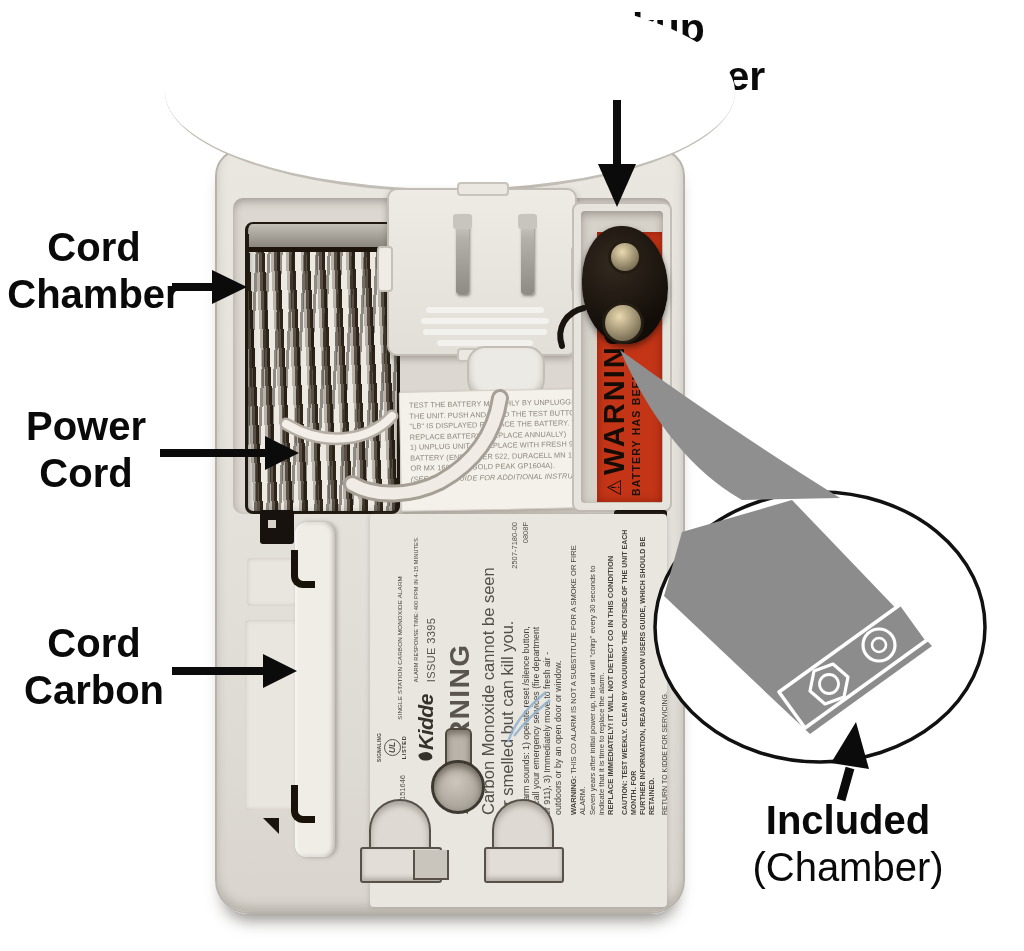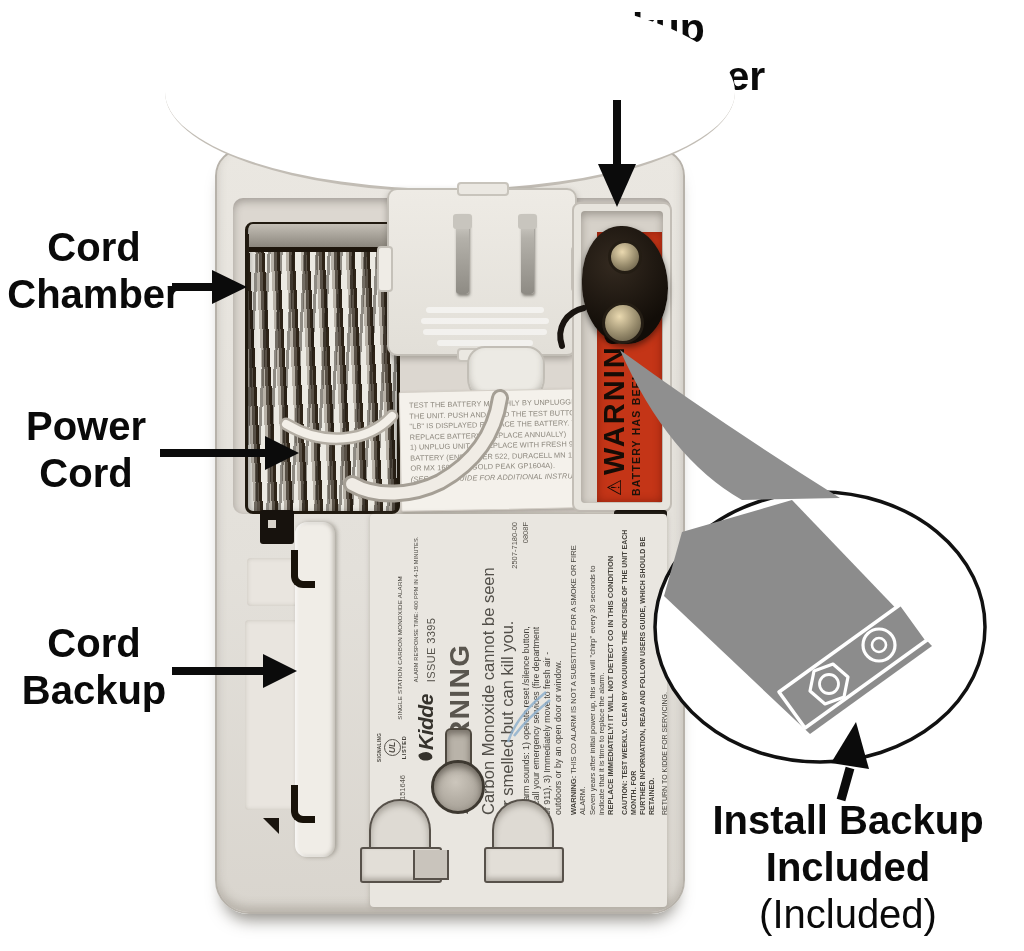--- a/index.html
+++ b/index.html
@@ -166,26 +166,25 @@
   <div class="callout co-storage">
     <span>Cord</span>
     <span>Chamber</span>
   </div>
   <div class="callout co-power">
     <span>Power</span>
     <span>Cord</span>
   </div>
   <div class="callout co-recess">
     <span>Cord</span>
-    <span>Backup</span>
+    <span>Carbon</span>
   </div>
   <div class="callout co-install">
-    <span>Install Backup</span>
     <span>Included</span>
-    <span class="inc">(Included)</span>
+    <span class="inc">(Chamber)</span>
   </div>
 
   <div class="device">
     <div class="top-cut"></div>
     <div class="inner-panel"></div>
 
     <div class="cord-compartment"></div>
     <div class="coil-clip"></div>
 
     <div class="plug-module">

